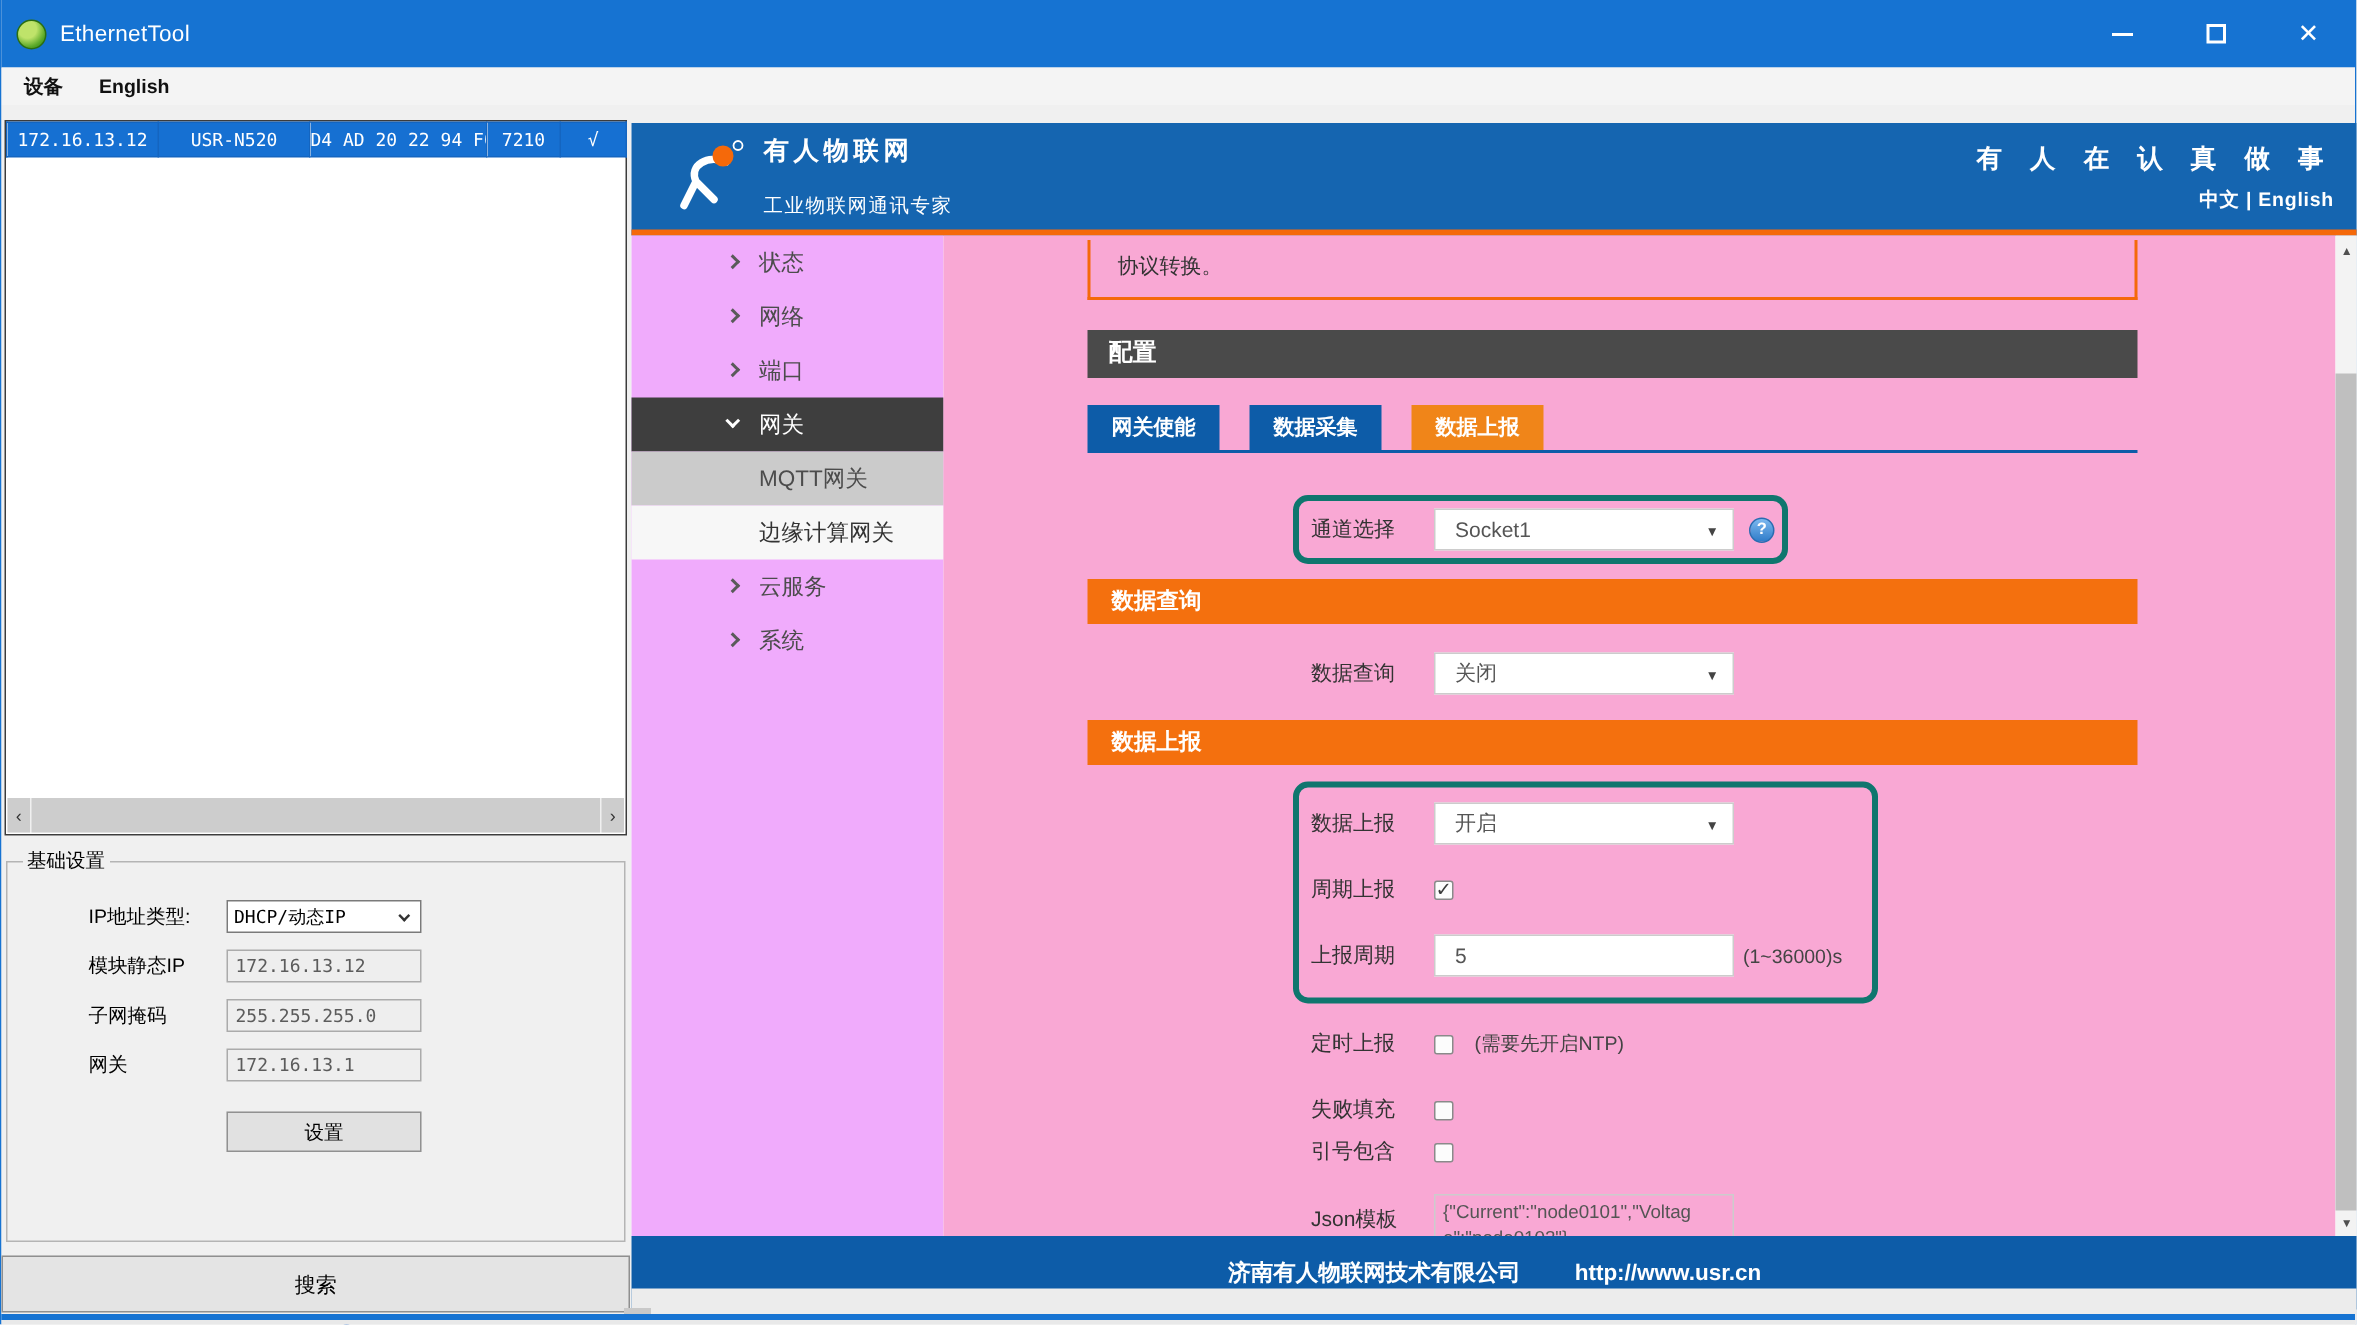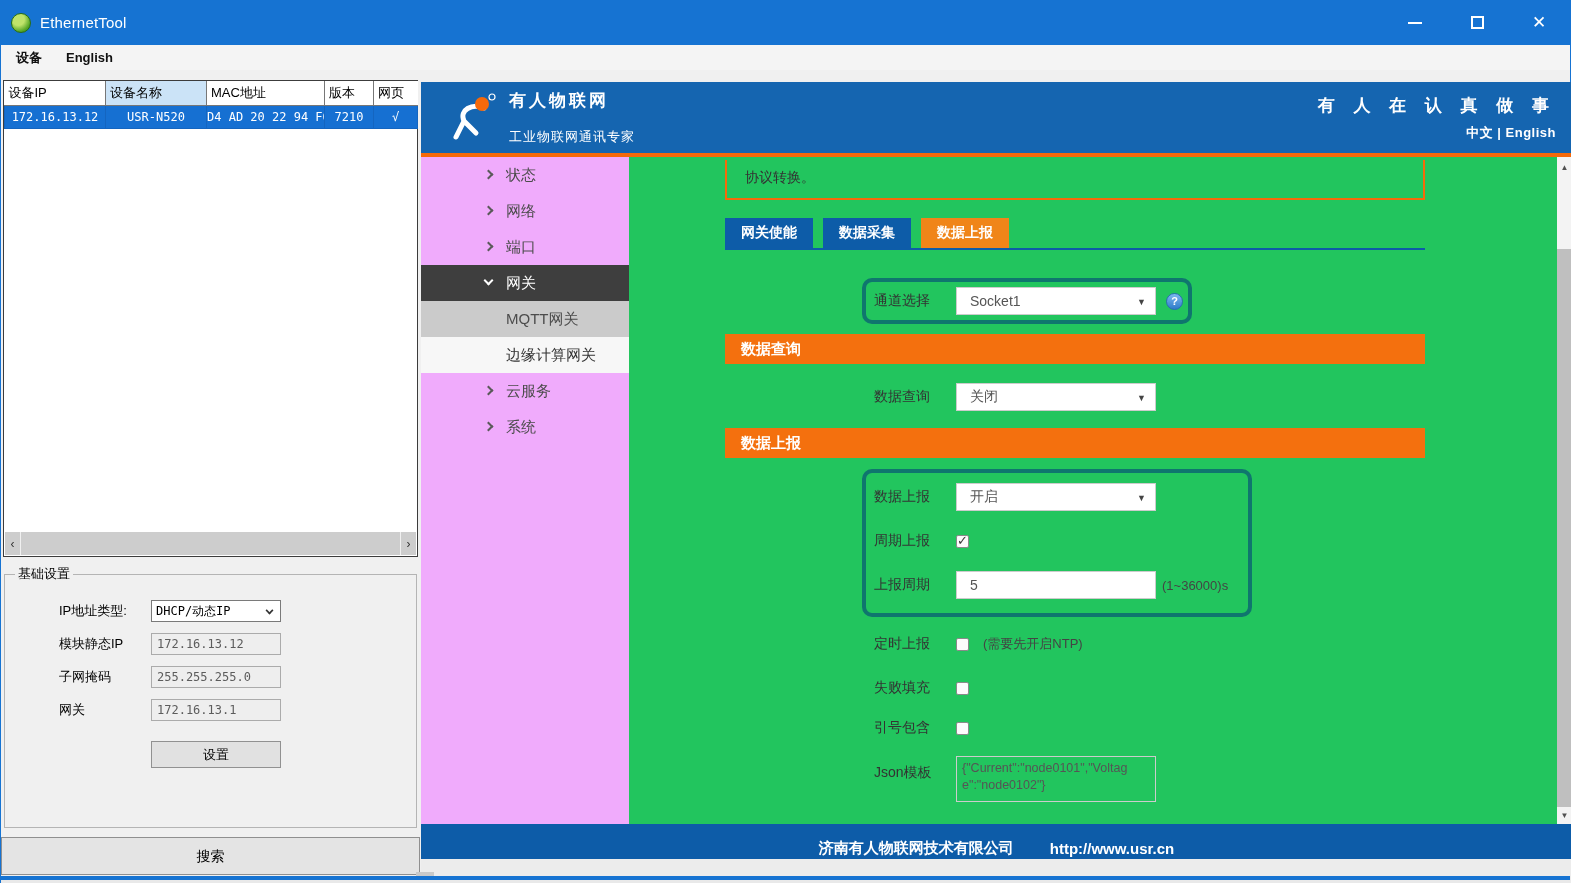--- a/index.html
+++ b/index.html
@@ -59,25 +59,25 @@
 
   .web-body { position:absolute; left:0; top:75px; width:100%; height:667px; display:flex; }
   .sidebar { width:208px; background:#f0abfc; flex:none; }
   .sb-item { height:36px; display:flex; align-items:center; font-size:15px; color:#4c4c4c; padding-left:85px; position:relative; }
   .sb-chev { position:absolute; left:64px; top:14px; width:7px; height:7px; border-right:2px solid #5a5a5a; border-bottom:2px solid #5a5a5a; transform:rotate(-45deg); }
   .sb-item.sel { background:#3e3e3e; color:#fff; }
   .sb-item.sel .sb-chev { border-color:#fff; transform:rotate(45deg); top:12px; }
   .sb-item.sub { background:#cbcbcb; }
   .sb-item.sub.active { background:#f7f7f7; color:#333; }
 
-  .content { flex:1; position:relative; background:#22c55e; overflow:hidden; }
+  .content { flex:1; position:relative; background:#f9a8d4; overflow:hidden; }
   .content-inner { margin-left:96px; width:700px; }
   .proto-box { margin-top:3px; height:40px; border:2px solid #f5690a; border-top:none; padding:9px 18px; font-size:14px; color:#333; }
   .cfg-bar { margin-top:20px; height:32px; background:#4a4a4a; color:#fff; font-size:16px; font-weight:bold; line-height:32px; padding-left:14px; }
-  .tabs { margin-top:18px; display:flex; gap:10px; border-bottom:2px solid #0d5ca8; }
+  .tabs { margin-top:18px; display:flex; gap:20px; border-bottom:2px solid #0d5ca8; }
   .tab { width:88px; height:30px; background:#0d5ca8; color:#fff; font-size:14px; font-weight:bold; display:flex; align-items:center; justify-content:center; }
   .tab.active { background:#f08519; }
   .sec-bar { height:30px; background:#f4700e; color:#fff; font-size:15px; font-weight:bold; line-height:30px; padding-left:16px; }
   .crow { display:flex; align-items:center; height:28px; }
   .crow .lbl { width:62px; font-size:14px; color:#333; text-align:left; flex:none; }
   .ctl-gap { width:20px; flex:none; }
   .sel-box { width:200px; height:28px; border:1px solid #ccc; background:#fff; position:relative; display:flex; align-items:center; padding-left:13px; font-size:14px; color:#555; flex:none; }
   .sel-box .arrow { position:absolute; right:9px; top:9px; font-size:9px; color:#444; }
   .txt-input { width:200px; height:28px; border:1px solid #ccc; background:#fff; padding-left:13px; font-size:14px; color:#555; display:flex; align-items:center; flex:none; }
   .hint { font-size:13px; color:#444; margin-left:6px; white-space:nowrap; }
@@ -137,27 +137,20 @@
     <div class="device-box">
       <table class="devices">
         <colgroup>
             <col style="width:101px">
             <col style="width:101px">
             <col style="width:118px">
             <col style="width:49px">
             <col style="width:44px">
           </colgroup>
         <tbody>
-            <tr>
-          <th>设备IP</th>
-          <th class="hl">设备名称</th>
-          <th>MAC地址</th>
-          <th>版本</th>
-          <th>网页</th>
-        </tr>
         <tr>
           <td>172.16.13.12</td>
           <td>USR-N520</td>
           <td>D4 AD 20 22 94 F0</td>
           <td>7210</td>
           <td style="font-style:italic">√</td>
         </tr>
       </tbody>
         </table>
       <div class="hscroll">
@@ -258,20 +251,21 @@
         <div class="sb-item">
             <span class="sb-chev"></span>
             <span>系统</span>
           </div>
       </div>
 
       <div class="content">
         <div class="content-inner">
           <div class="proto-box">协议转换。</div>
 
+          <div class="cfg-bar">配置</div>
 
           <div class="tabs">
             <div class="tab">网关使能</div>
             <div class="tab">数据采集</div>
             <div class="tab active">数据上报</div>
           </div>
 
           <div class="redbox redbox1">
             <div class="crow">
               <div class="lbl">通道选择</div>
@@ -325,21 +319,21 @@
             <div class="cb"></div>
             <div class="hint" style="margin-left:14px;">(需要先开启NTP)</div>
           </div>
 
           <div class="crow row-indent" style="margin-top:16px;">
             <div class="lbl">失败填充</div>
             <div class="ctl-gap"></div>
             <div class="cb"></div>
           </div>
 
-          <div class="crow row-indent" style="margin-top:12px;">
+          <div class="crow row-indent" style="margin-top:0;">
             <div class="lbl">引号包含</div>
             <div class="ctl-gap"></div>
             <div class="cb"></div>
           </div>
 
           <div class="crow row-indent top-align" style="margin-top:14px;">
             <div class="lbl">Json模板</div>
             <div class="ctl-gap"></div>
             <div class="json-area">{"Current":"node0101","Voltage":"node0102"}</div>
           </div>

